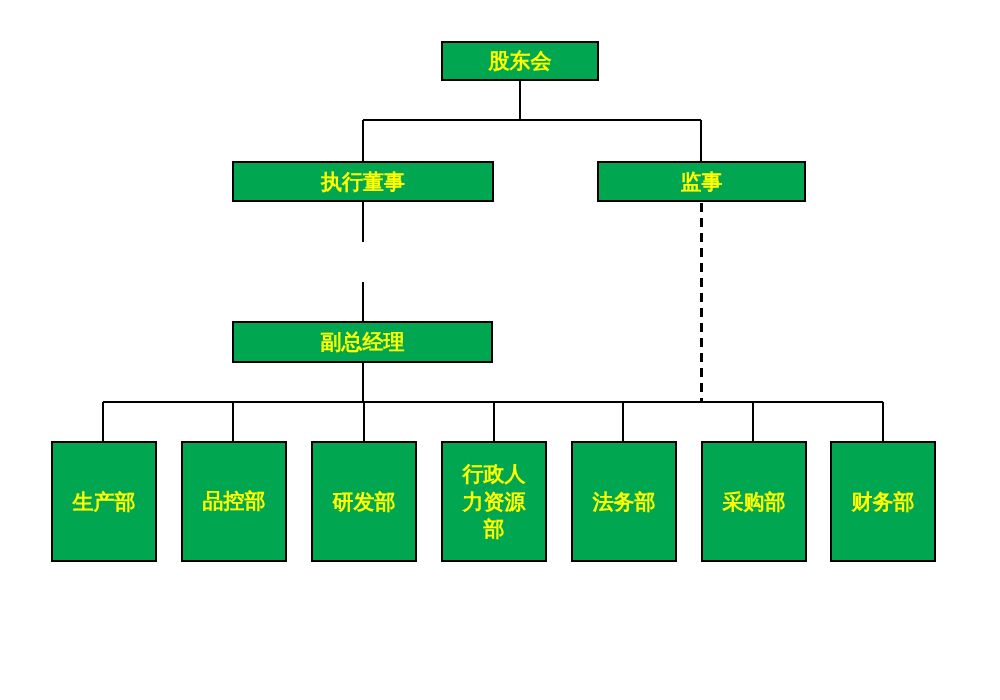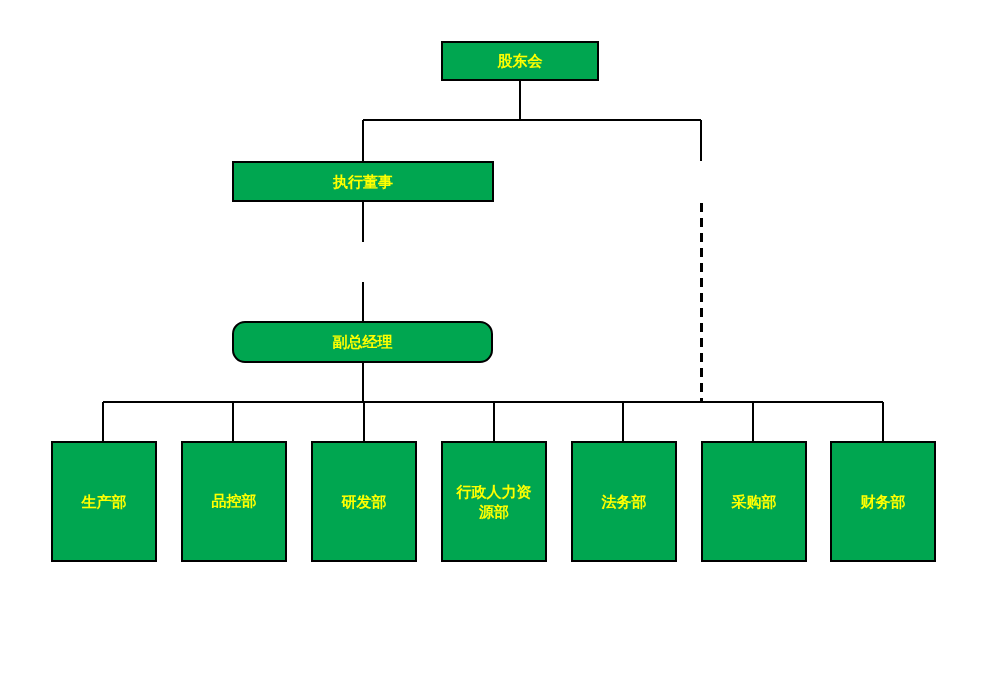--- a/index.html
+++ b/index.html
@@ -21,35 +21,35 @@
     top: 0;
     pointer-events: none;
   }
   .node {
     position: absolute;
     box-sizing: border-box;
     background: #00A650;
     border: 2px solid #000000;
     color: #FFFF00;
     font-weight: bold;
-    font-size: 15px;
+    font-size: 21px;
     line-height: 1.32;
     display: flex;
     align-items: center;
     justify-content: center;
     text-align: center;
   }
   
   .n-shareholders        { left: 441px; top: 41px;  width: 158px; height: 40px; }
   
   .n-executive-director  { left: 232px; top: 161px; width: 262px; height: 41px; }
   .n-supervisor          { left: 597px; top: 161px; width: 209px; height: 41px; }
   
   .n-general-manager     { left: 232px; top: 242px; width: 261px; height: 40px; }
-  .n-deputy-gm           { left: 232px; top: 321px; width: 261px; height: 42px; border-radius: 13px; }
+  .n-deputy-gm           { left: 232px; top: 321px; width: 261px; height: 42px; }
   
   .dept                  { top: 441px; width: 106px; height: 121px; }
   .n-production          { left: 51px;  }
   .n-quality-control     { left: 181px; font-family: Liberation Serif, serif; }
   .n-rnd                 { left: 311px; }
   .n-admin-hr            { left: 441px; padding: 12px 12px; }
   .n-legal               { left: 571px; }
   .n-procurement         { left: 701px; }
   .n-finance             { left: 830px; }
 </style>
@@ -78,20 +78,21 @@
     <path d="M753 402 V441" stroke="#000" stroke-width="2" fill="none"></path>
     <path d="M883 402 V441" stroke="#000" stroke-width="2" fill="none"></path>
 
     <path d="M701 203 V402" stroke="#000" stroke-width="3" stroke-dasharray="9 6" fill="none"></path>
   </svg>
 
   <div class="node n-shareholders">股东会</div>
 
   <div class="node n-executive-director">执行董事</div>
 
+  <div class="node n-supervisor">监事</div>
 
 
   <div class="node n-deputy-gm">副总经理</div>
 
   <div class="node dept n-production">生产部</div>
 
   <div class="node dept n-quality-control">品控部</div>
 
   <div class="node dept n-rnd">研发部</div>
 

